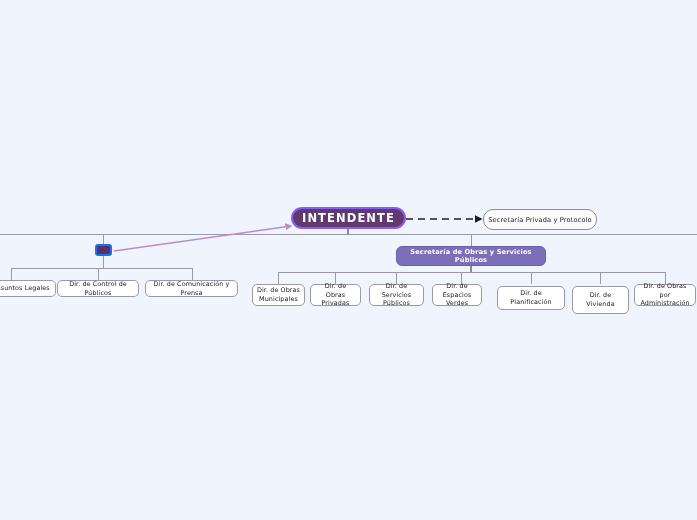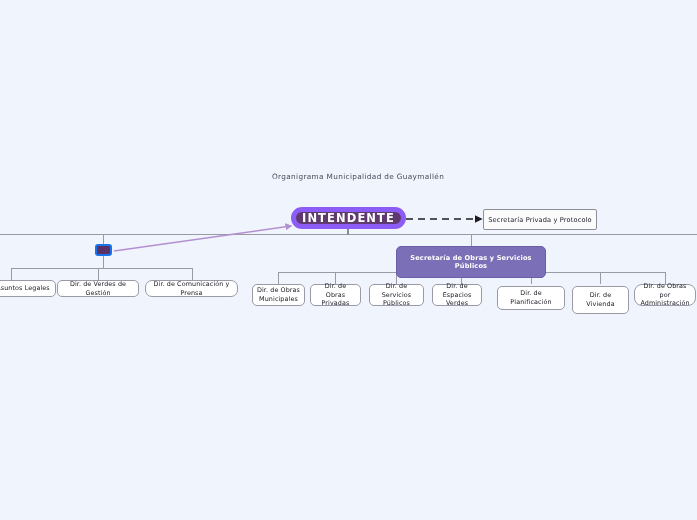--- a/index.html
+++ b/index.html
@@ -49,21 +49,21 @@
 
   .leaf .lbl {
     display: block;
     width: 100%;
     white-space: pre-line;
   }
 
   
   .root-pill {
     background: #5f3a6e;
-    border: 5px solid #8b5cf6;
+    border: 2px solid #8b5cf6;
     border-radius: 11px;
     color: #ffffff;
     font-weight: bold;
     font-size: 11.5px;
     letter-spacing: 1.1px;
   }
 
   
   .sec-purple {
     background: #7b6fb8;
@@ -79,21 +79,21 @@
   .mini-node {
     background: #5a3166;
     border: 2px solid #1a73e8;
     border-radius: 3px;
   }
 
   
   .protocol-box {
     background: #fbfbfc;
     border: 1px solid #8e8e9a;
-    border-radius: 2px;
+    border-radius: 10px;
     color: #20202a;
     font-size: 6.6px;
     letter-spacing: .15px;
   }
 
   
   .line {
     position: absolute;
     background: #9a9aa6;
     z-index: 1;
@@ -126,21 +126,20 @@
     height: 520px;
     z-index: 3;
     pointer-events: none;
   }
 </style>
 </head>
 <body>
 
 <div id="canvas">
 
-  <div class="chart-title" style="left:272px; top:172px;">Organigrama Municipalidad de Guaymallén</div>
 
   <div class="line h" style="left:0px; top:234px; width:697px;"></div>
 
   <div class="stem-dark" style="left:347px; top:228px; height:7px;"></div>
 
   <div class="line v" style="left:103px; top:234px; height:11px;"></div>
 
   <div class="line v" style="left:471px; top:234px; height:12px;"></div>
 
   <div class="line v" style="left:103px; top:256px; height:12px;"></div>
@@ -183,33 +182,33 @@
   </div>
 
   <div class="node protocol-box" style="left:483px; top:209px; width:114px; height:21px;">
     <span class="lbl">Secretaría Privada y Protocolo</span>
   </div>
 
   <div class="node mini-node" style="left:95px; top:244px; width:17px; height:12px;">
     <span class="lbl"></span>
   </div>
 
-  <div class="node sec-purple" style="left:396px; top:246px; width:150px; height:32px;">
+  <div class="node sec-purple" style="left:396px; top:246px; width:150px; height:20px;border-radius:6px;">
     <span class="lbl">Secretaría de Obras y Servicios Públicos</span>
   </div>
 
   <div class="node leaf" style="left:-10px; top:280px; width:66px; height:17px;">
     <span class="lbl">Asuntos Legales</span>
   </div>
 
   <div class="node leaf" style="left:57px; top:280px; width:82px; height:17px;">
-    <span class="lbl">Dir. de Verdes de Gestión</span>
-  </div>
-
-  <div class="node leaf" style="left:145px; top:280px; width:93px; height:17px;border-radius:7px;">
+    <span class="lbl">Dir. de Control de Públicos</span>
+  </div>
+
+  <div class="node leaf" style="left:145px; top:280px; width:93px; height:17px;">
     <span class="lbl">Dir. de Comunicación y Prensa</span>
   </div>
 
   <div class="node leaf" style="left:252px; top:284px; width:53px; height:22px;">
     <span class="lbl">Dir. de Obras
 Municipales</span>
   </div>
 
   <div class="node leaf" style="left:310px; top:284px; width:51px; height:22px;">
     <span class="lbl">Dir. de Obras
@@ -227,18 +226,18 @@
   </div>
 
   <div class="node leaf" style="left:497px; top:286px; width:68px; height:24px;">
     <span class="lbl">Dir. de Planificación</span>
   </div>
 
   <div class="node leaf" style="left:572px; top:286px; width:57px; height:28px;">
     <span class="lbl">Dir. de Vivienda</span>
   </div>
 
-  <div class="node leaf" style="left:634px; top:284px; width:62px; height:22px;border-radius:8px;">
+  <div class="node leaf" style="left:634px; top:284px; width:62px; height:22px;">
     <span class="lbl">Dir. de Obras por
 Administración</span>
   </div>
 
 </div>
 
 </body></html>

